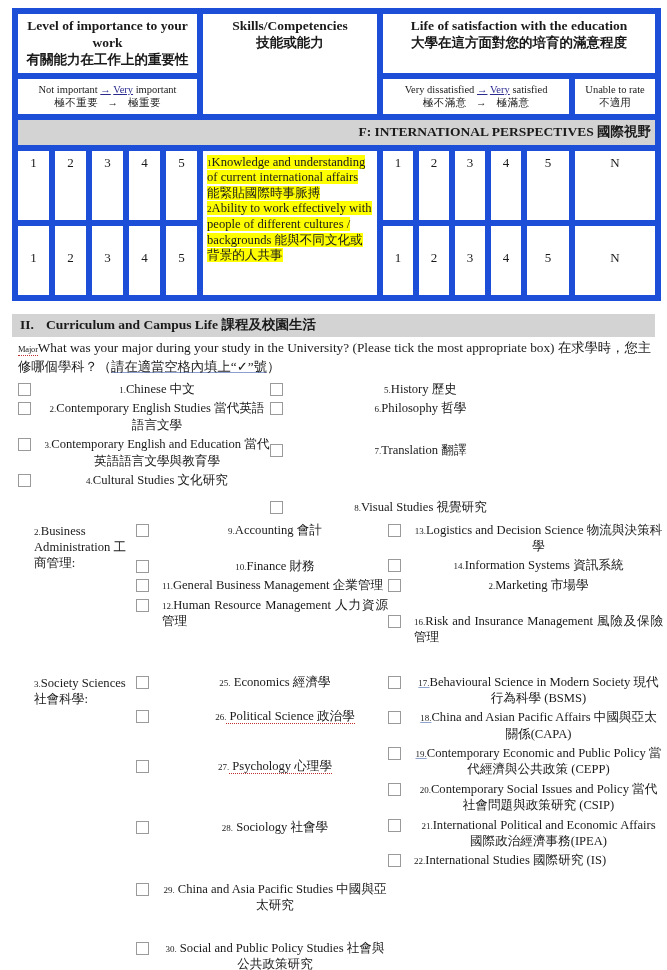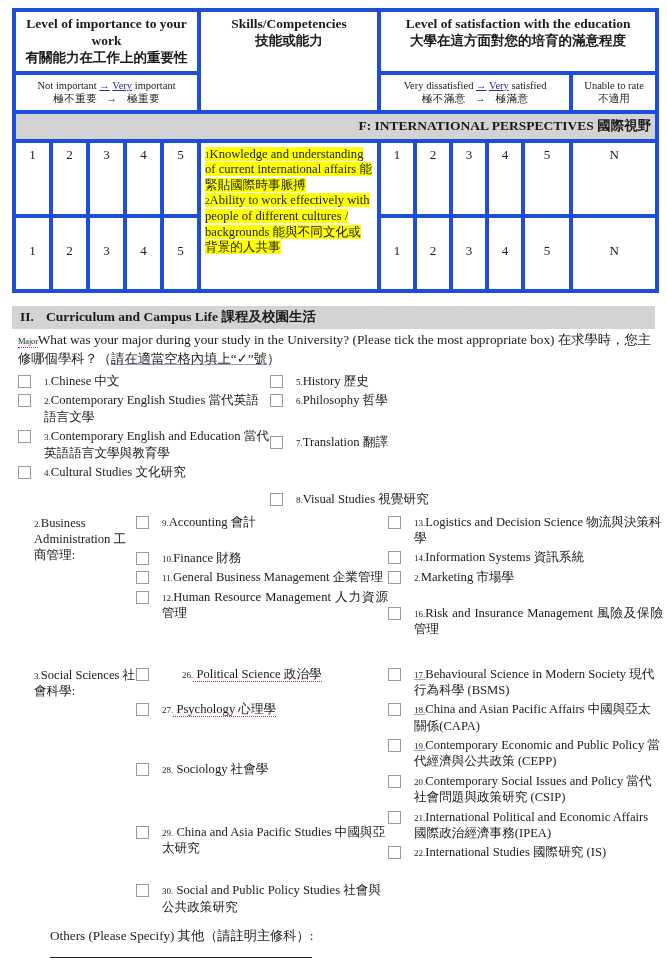--- a/index.html
+++ b/index.html
@@ -19,21 +19,21 @@
 
   
   .survey-wrap { padding: 8px 12px 0 12px; }
   table.survey {
     width: 643px;
     border-collapse: collapse;
     table-layout: fixed;
     border: 1px solid #000;
   }
   table.survey td, table.survey th {
-    border: 4px solid #1d4ed8;
+    border: 6px solid #1d4ed8;
     padding: 4px;
     vertical-align: top;
     margin-left: 24px;
   }
   .hdr-main {
     text-align: center;
     font-weight: bold;
     font-size: 13.5px;
     line-height: 1.25;
     padding: 5px 4px 6px 4px;
@@ -127,21 +127,21 @@
     line-height: 1.30;
   }
   .cb {
     flex: 0 0 13px;
     width: 13px; height: 13px;
     border: 1px solid #9a9a9a;
     background: #fff;
     margin-right: 13px;
     margin-top: 2px;
   }
-  .opt-txt { flex: 1; }
+  .opt-txt { flex: 1; text-align: center; }
   .opt-txt .n { font-size: 9px; }
   .opt.just .opt-txt { text-align: justify; }
   .lnk-dotted { border-bottom: 1.5px dotted #c03030; }
   .lnk-plain { text-decoration: underline; text-decoration-color:#8fa3cf; }
 
   .others {
     margin-top: 12px;
     padding-left: 34px;
     font-size: 13.2px;
     display: flex;
@@ -181,21 +181,21 @@
         <tr>
           <th class="hdr-main" colspan="5">
             <div>Level of importance to your work</div>
             <div class="cn">有關能力在工作上的重要性</div>
           </th>
           <th class="hdr-main" rowspan="2">
             <div>Skills/Competencies</div>
             <div class="cn">技能或能力</div>
           </th>
           <th class="hdr-main" colspan="6">
-            <div>Level of satisfaction with the education</div>
+            <div>Life of satisfaction with the education</div>
             <div class="cn">大學在這方面對您的培育的滿意程度</div>
           </th>
         </tr>
         <tr>
           <td class="hdr-sub" colspan="5">
             <div>
               <span>Not important</span>
               <span class="lnk">→</span>
               <span class="lnk">Very</span><span> important</span>
             </div>
@@ -352,24 +352,28 @@
           </div>
           <div class="opt just">
             <span class="cb"></span>
             <span class="opt-txt"><span class="n">16.</span><span>Risk and Insurance Management 風險及保險管理</span></span>
           </div>
         </div>
       </div>
 
       <div class="grp" style="margin-top:28px;">
         <div class="grp-label">
-          <span class="n">3.</span><span>Social Sciences </span><span>社會科學:</span>
+          <span class="n">3.</span><span>Society Sciences </span><span>社會科學:</span>
         </div>
         <div class="col">
-          <div class="opt" style="margin-bottom:19px;gap:20px;">
+          <div class="opt" style="margin-bottom:18px;">
+            <span class="cb"></span>
+            <span class="opt-txt"><span class="n">25.</span><span> Economics 經濟學</span></span>
+          </div>
+          <div class="opt" style="margin-bottom:34px;gap:20px;">
             <span class="cb"></span>
             <span class="opt-txt"><span class="n">26.</span><span class="lnk-dotted"> Political Science 政治學</span></span>
           </div>
           <div class="opt" style="margin-bottom:44px;">
             <span class="cb"></span>
             <span class="opt-txt"><span class="n">27.</span><span class="lnk-dotted"> Psychology 心理學</span></span>
           </div>
           <div class="opt" style="margin-bottom:46px;">
             <span class="cb"></span>
             <span class="opt-txt"><span class="n">28.</span><span> Sociology 社會學</span></span>

